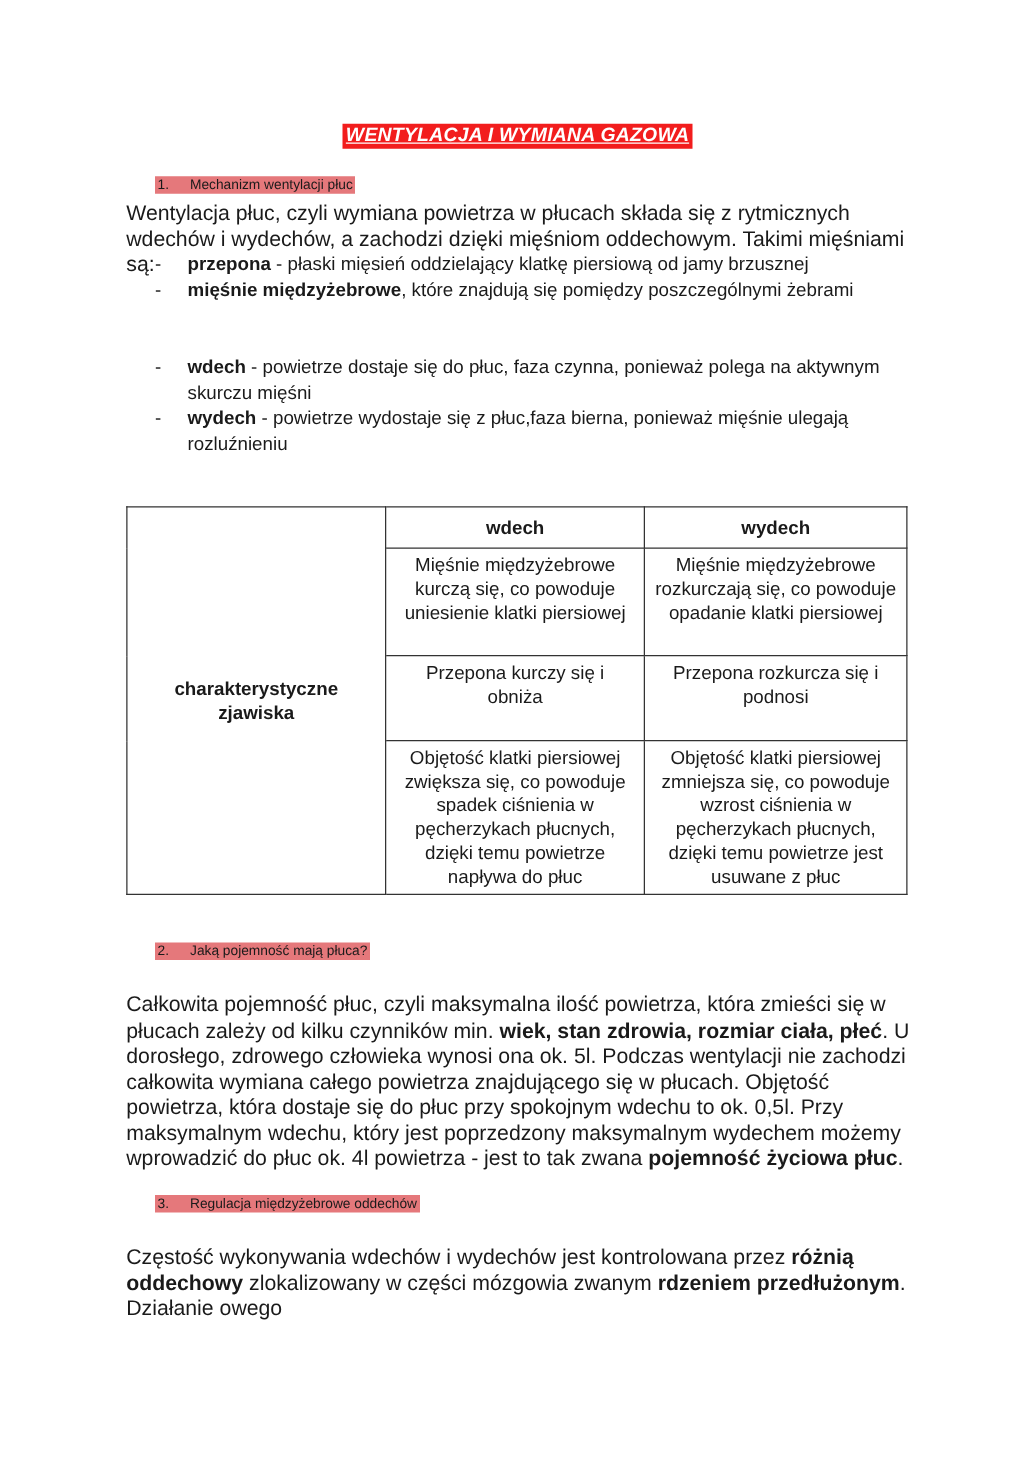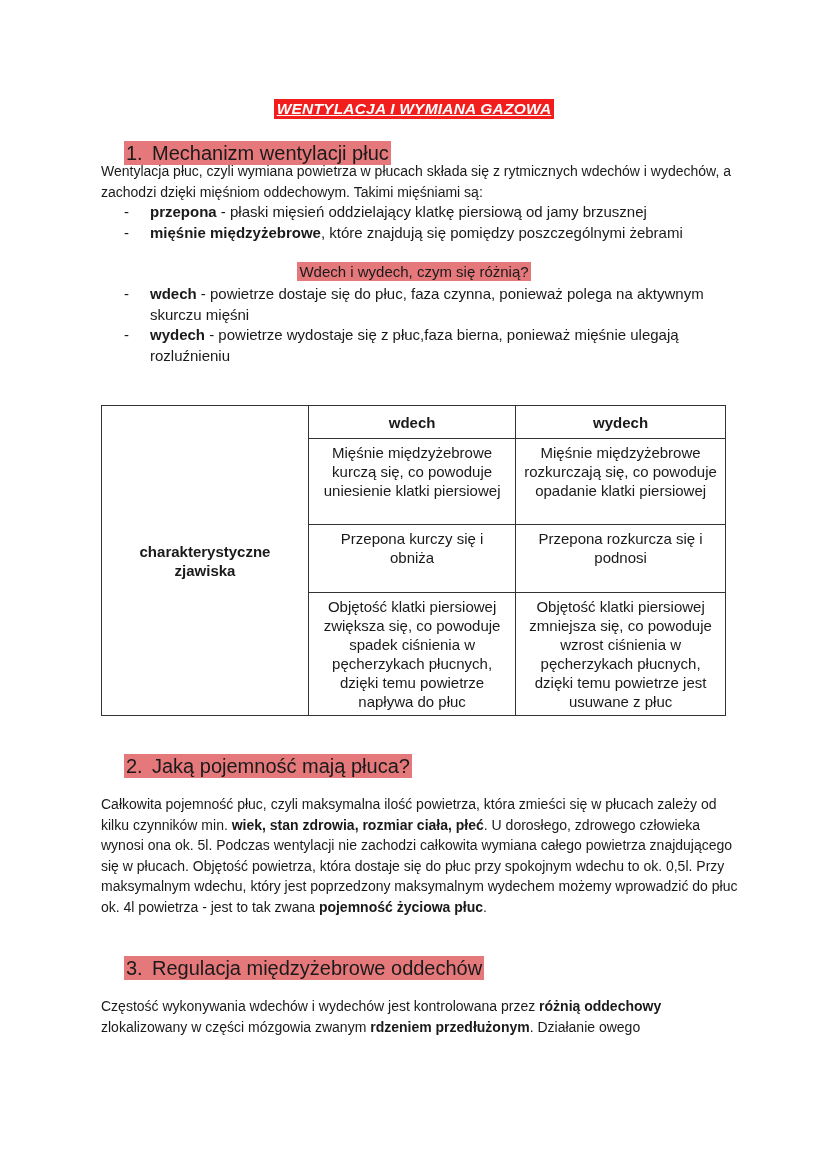--- a/index.html
+++ b/index.html
@@ -3,23 +3,23 @@
 <meta charset="utf-8">
 <style>
   html, body { margin: 0; padding: 0; background: #ffffff; }
   body { width: 828px; height: 1169px; position: relative; overflow: hidden;
          font-family: "Liberation Sans", sans-serif; color: #1a1a1a; font-size: 15px; }
   .page { position: absolute; left: 0; top: 0; width: 828px; height: 1169px; }
   .title-wrap { position: absolute; top: 99px; left: 0; width: 828px; text-align: center; }
   .title { display: inline-block; background: #f21d1d; font-weight: bold; font-style: italic;
            text-decoration: underline; font-size: 15.5px; padding: 1px 3px; letter-spacing: 0.2px; color: #ffffff; }
   .hl { background: #e5787b; padding: 1px 2px; }
-  .section-head { position: absolute; left: 124px; font-size: 20px; }
+  .section-head { position: absolute; left: 124px; font-size: 11px; }
   .section-head .num { display: inline-block; width: 26px; }
-  .para { position: absolute; left: 101px; width: 640px; line-height: 20.5px; font-size: 14px; }
+  .para { position: absolute; left: 101px; width: 640px; line-height: 20.5px; font-size: 17px; }
   .bullets { position: absolute; left: 101px; width: 640px; margin: 0; padding: 0; list-style: none; font-size: 15px; line-height: 20.5px; }
   .bullets li { position: relative; padding-left: 49px; }
   .bullets li .dash { position: absolute; left: 23px; top: 0; }
   b { font-weight: bold; }
   .subhead-wrap { position: absolute; top: 263px; left: 0; width: 828px; text-align: center; font-size: 15px; }
   table.tbl { position: absolute; left: 101px; top: 405px; width: 625px; border-collapse: collapse; font-size: 15px; line-height: 19px; }
   .tbl td { border: 1.5px solid #333; text-align: center; vertical-align: top; padding: 4px 8px; }
   .tbl td.rowhead { vertical-align: middle; font-weight: bold; width: 190px; }
   .tbl td.colhead { font-weight: bold; height: 22px; vertical-align: middle; padding: 5px 8px; }
 </style>
@@ -36,23 +36,20 @@
     <span class="hl"><span class="num">1.</span><span>Mechanizm wentylacji płuc</span></span>
   </div>
 
   <div class="para" style="top:161px;">Wentylacja płuc, czyli wymiana powietrza w płucach składa się z rytmicznych wdechów i wydechów, a zachodzi dzięki mięśniom oddechowym. Takimi mięśniami są:</div>
 
   <ul class="bullets" style="top:202px;">
     <li><span class="dash">-</span><b>przepona</b><span> - płaski mięsień oddzielający klatkę piersiową od jamy brzusznej</span></li>
     <li><span class="dash">-</span><b>mięśnie międzyżebrowe</b><span>, które znajdują się pomiędzy poszczególnymi żebrami</span></li>
   </ul>
 
-  <div class="subhead-wrap">
-    <span class="hl">Wdech i wydech, czym się różnią?</span>
-  </div>
 
   <ul class="bullets" style="top:284px;">
     <li><span class="dash">-</span><b>wdech</b><span> - powietrze dostaje się do płuc, faza czynna, ponieważ polega na aktywnym skurczu mięśni</span></li>
     <li><span class="dash">-</span><b>wydech</b><span> - powietrze wydostaje się z płuc,faza bierna, ponieważ mięśnie ulegają rozluźnieniu</span></li>
   </ul>
 
   <table class="tbl">
     <tbody>
         <tr>
       <td class="rowhead" rowspan="4"><span>charakterystyczne zjawiska</span></td>

